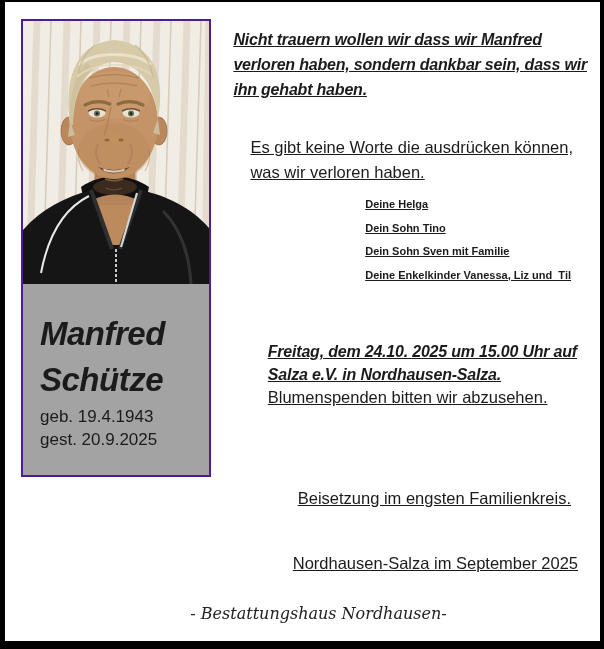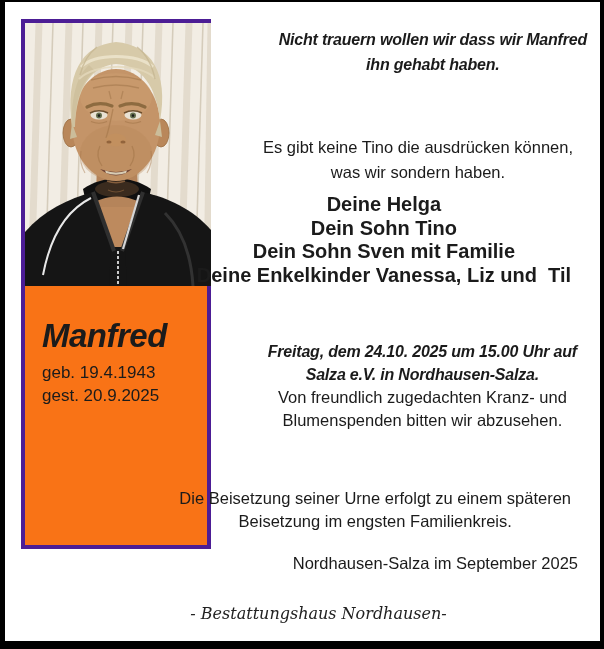--- a/index.html
+++ b/index.html
@@ -8,51 +8,51 @@
     width:604px; height:649px;
     box-sizing:border-box;
     background:#ffffff;
     border-style:solid; border-color:#000000;
     border-width:2px 4px 8px 5px;
     font-family:"Liberation Sans", sans-serif;
     color:#1b1b1b;
     overflow:hidden;
   }
   .abs { position:absolute; }
-  .r { text-align:center; }
+  .r { text-align:left;text-decoration:underline; }
   .ln { white-space:nowrap; }
   .bi { font-weight:bold; font-style:italic; letter-spacing:-0.2px; }
   .b  { font-weight:bold; }
 
   
   .photo-box {
-    left:16px; top:17px; width:190px; height:530px;
+    left:16px; top:17px; width:190px; height:458px;
     box-sizing:border-box;
-    border:4px solid #4c1d95;
-    background:#f97316;
+    border:2px solid #4c1d95;
+    background:#a3a3a3;
   }
   .photo {
     width:186px; height:263px;
     background:#f2ede4;
     box-shadow: inset 0 0 0 2px #d8d4cc;
     overflow:hidden;
   }
   .photo svg { display:block; }
   .name-panel { padding:27px 6px 0 17px; }
   .name-line {
     font-weight:bold; font-style:italic;
     font-size:33px; line-height:46px;
     letter-spacing:-0.5px;
   }
   .dates { margin-top:2px; font-size:17px; line-height:23px; }
 
   
   .quote      { top:25px;  right:13px; font-size:16px;   line-height:25px; }
   .condolence { top:133px; right:27px; font-size:16.5px; line-height:25px; }
-  .mourners   { top:191px; right:29px; font-size:20px;   line-height:23.5px; }
+  .mourners   { top:191px; right:29px; font-size:11px;   line-height:23.5px; }
   .farewell   { top:338px; right:23px; line-height:23px; }
   .farewell .fw-bold { font-size:16px; font-weight:bold; font-style:italic; letter-spacing:-0.2px; }
   .farewell .fw-reg  { font-size:16.5px; }
   .burial     { top:485px; right:29px; font-size:16.5px; line-height:23px; }
   .dateline   { top:550px; right:22px; font-size:16.5px; line-height:23px; }
   .funeral-home {
     top:601px; left:0; width:100%;
     box-sizing:border-box; padding-left:32px;
     text-align:center;
     font-family:"DejaVu Serif", serif;
@@ -157,53 +157,53 @@
         <path d="M 68 169 L 89 228" stroke="#2f2f2f" stroke-width="4"></path>
         <path d="M 118 169 L 97 228" stroke="#2f2f2f" stroke-width="4"></path>
         <path d="M 114 172 L 98 226" stroke="#d6d6d6" stroke-width="2.2"></path>
         <path d="M 93 228 L 93 263" stroke="#c9c9c9" stroke-width="2" stroke-dasharray="3 2"></path>
         <path d="M 18 252 C 26 210 44 186 66 175" stroke="#e8e8e8" stroke-width="2" fill="none"></path>
         <path d="M 168 263 C 166 230 156 206 140 190" stroke="#3a3a3a" stroke-width="3" fill="none" opacity="0.8"></path>
       </svg>
     </div>
     <div class="name-panel">
       <div class="name-line">Manfred</div>
+      <div class="name-line">Schütze</div>
       <div class="dates">
         <div>geb. 19.4.1943</div>
         <div>gest. 20.9.2025</div>
       </div>
     </div>
   </div>
 
   <div class="abs r quote bi">
     <div class="ln">Nicht trauern wollen wir dass wir Manfred</div>
+    <div class="ln">verloren haben, sondern dankbar sein, dass wir</div>
     <div class="ln">ihn gehabt haben.</div>
   </div>
 
   <div class="abs r condolence">
-    <div class="ln">Es gibt keine Tino die ausdrücken können,</div>
-    <div class="ln">was wir sondern haben.</div>
+    <div class="ln">Es gibt keine Worte die ausdrücken können,</div>
+    <div class="ln">was wir verloren haben.</div>
   </div>
 
   <div class="abs r mourners b">
     <div class="ln">Deine Helga</div>
     <div class="ln">Dein Sohn Tino</div>
     <div class="ln">Dein Sohn Sven mit Familie</div>
     <div class="ln">Deine Enkelkinder Vanessa, Liz und&nbsp; Til</div>
   </div>
 
   <div class="abs r farewell">
     <div class="ln fw-bold">Freitag, dem 24.10. 2025 um 15.00 Uhr auf</div>
     <div class="ln fw-bold">Salza e.V. in Nordhausen-Salza.</div>
-    <div class="ln fw-reg">Von freundlich zugedachten Kranz- und</div>
     <div class="ln fw-reg">Blumenspenden bitten wir abzusehen.</div>
   </div>
 
   <div class="abs r burial">
-    <div class="ln">Die Beisetzung seiner Urne erfolgt zu einem späteren</div>
     <div class="ln">Beisetzung im engsten Familienkreis.</div>
   </div>
 
   <div class="abs r dateline">
     <div class="ln">Nordhausen-Salza im September 2025</div>
   </div>
 
   <div class="abs funeral-home">- Bestattungshaus Nordhausen-</div>
 
 </div>

